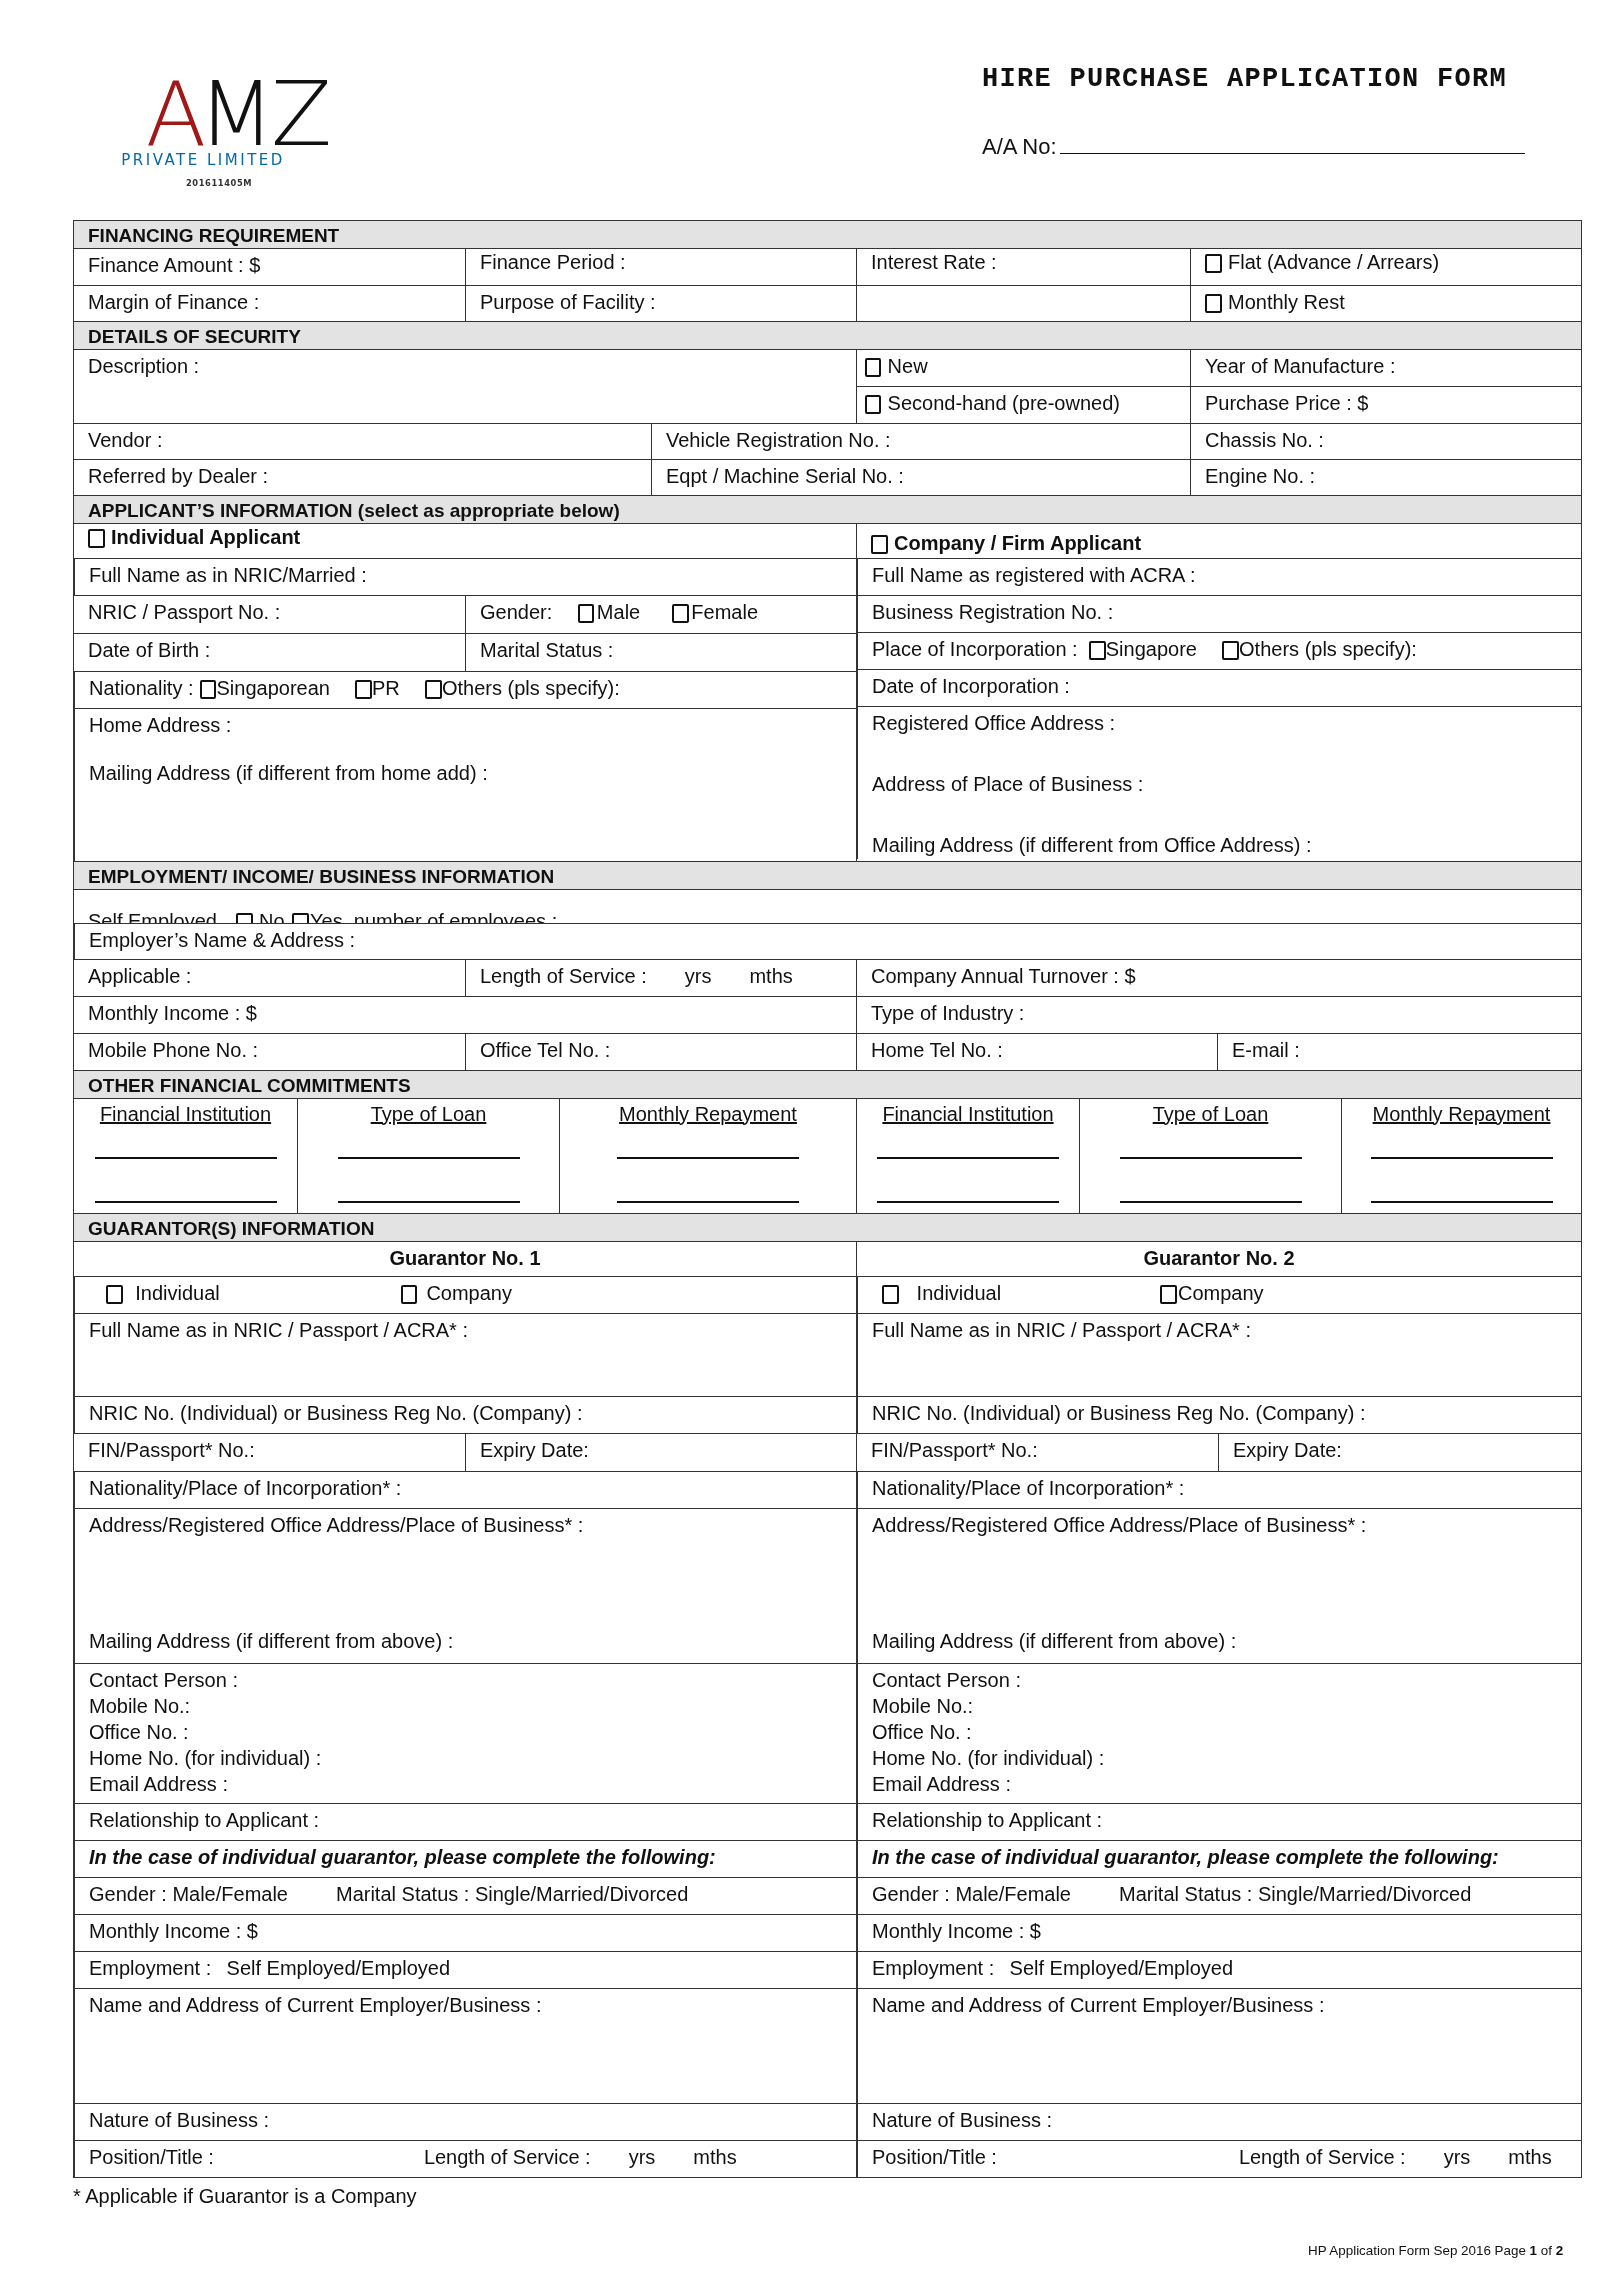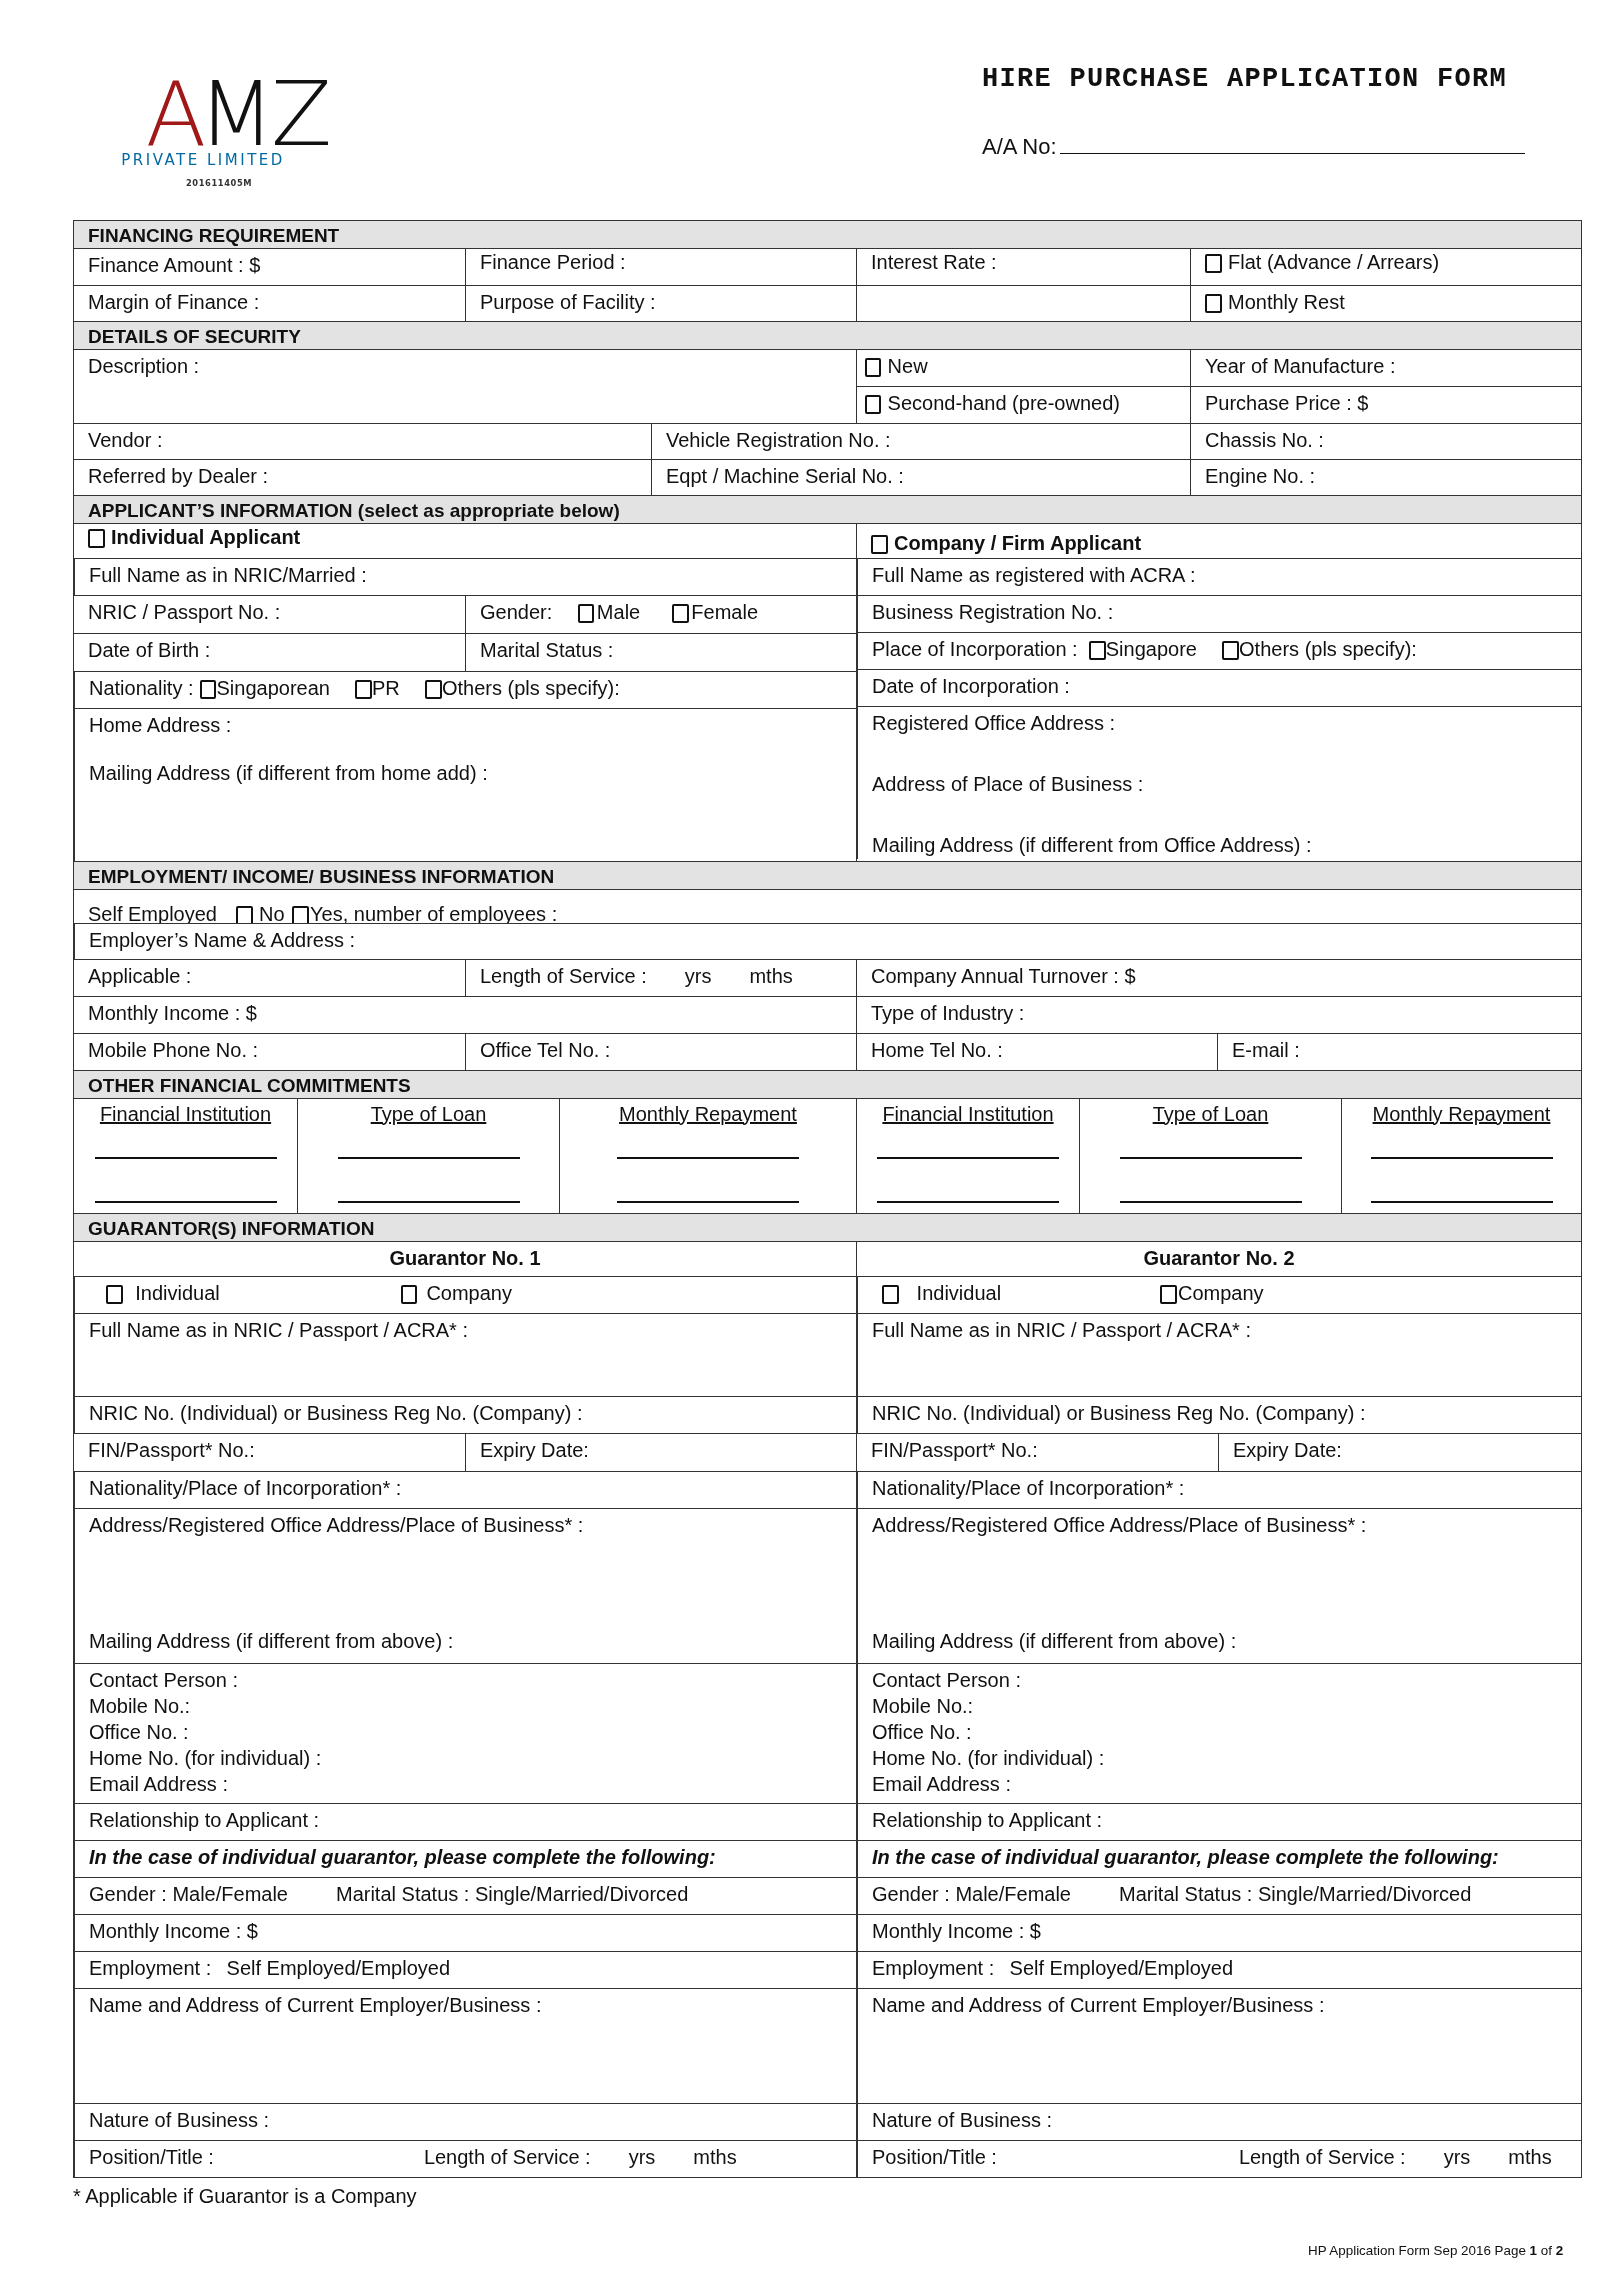--- a/index.html
+++ b/index.html
@@ -133,21 +133,21 @@
         <div style="margin-top:37px">Mailing Address (if different from Office Address) :</div>
       </div>
     </div>
   </div>
 
   <div class="row">
     <div class="cell sec" style="width:100%">EMPLOYMENT/ INCOME/ BUSINESS INFORMATION</div>
   </div>
   <div class="row">
     <div style="width:100%">
-      <div class="cell" style="height:33px;padding-top:12px"><span>Self Employed</span><span class="gap" style="width:19px"></span><span class="cb"></span><span>No</span><span class="gap" style="width:7.6px"></span><span class="cb" style="margin-right:1.3px"></span><span>Yes, number of employees :</span></div>
+      <div class="cell" style="height:33px;padding-top:19px"><span>Self Employed</span><span class="gap" style="width:19px"></span><span class="cb"></span><span>No</span><span class="gap" style="width:7.6px"></span><span class="cb" style="margin-right:1.3px"></span><span>Yes, number of employees :</span></div>
       <div class="cell" style="height:36px;border-top:1.9px solid #333"><span>Employer’s Name &amp; Address :</span></div>
       <div style="display:flex;border-top:1.9px solid #333;height:36px">
         <div class="cell" style="width:391px"><span>Applicable :</span></div>
         <div class="cell" style="width:391px"><span>Length of Service :</span><span class="gap" style="width:38px"></span><span>yrs</span><span class="gap" style="width:38px"></span><span>mths</span></div>
         <div class="cell" style="flex:1"><span>Company Annual Turnover : $</span></div>
       </div>
       <div style="display:flex;border-top:1.9px solid #333;height:36px">
         <div class="cell" style="width:782px"><span>Monthly Income : $</span></div>
         <div class="cell" style="flex:1"><span>Type of Industry :</span></div>
       </div>

